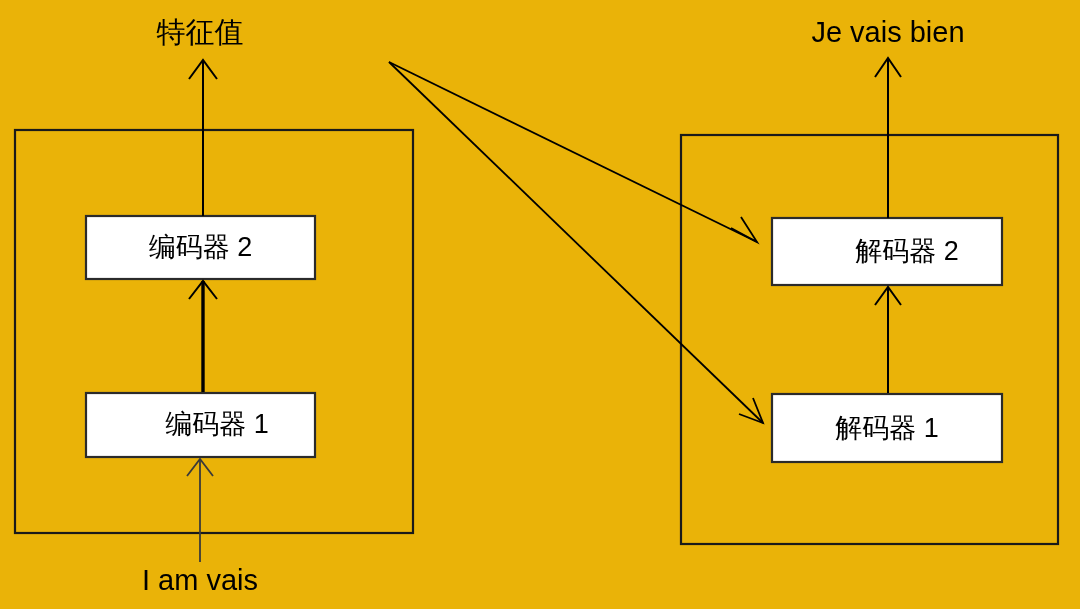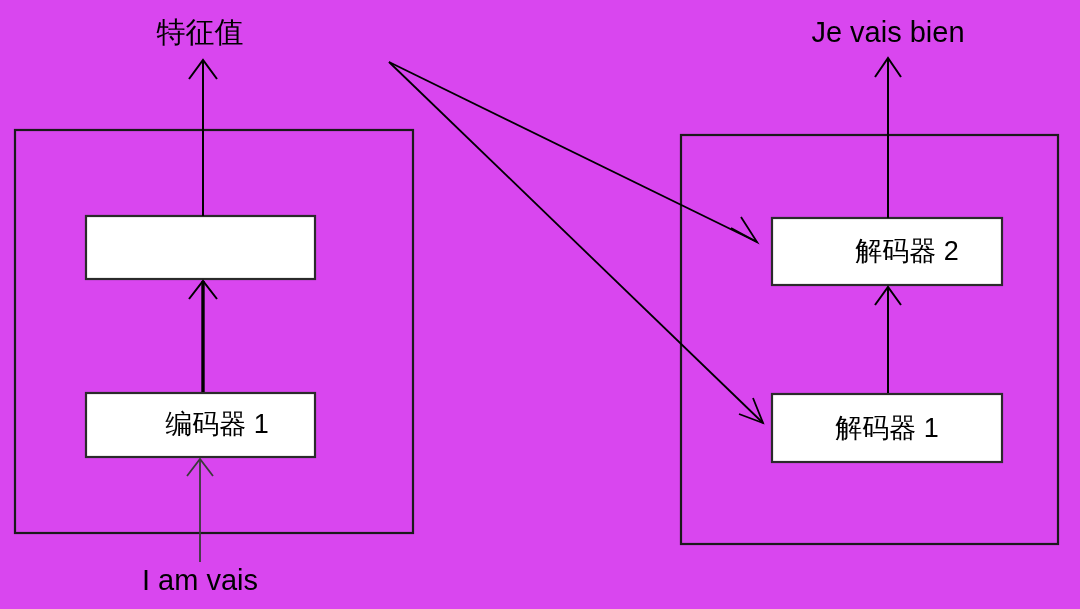--- a/index.html
+++ b/index.html
@@ -4,21 +4,21 @@
 <style>
   html, body {
     margin: 0;
     padding: 0;
     background: #ffffff;
   }
   #canvas {
     position: relative;
     width: 1080px;
     height: 609px;
-    background: #d946ef;
+    background: #eab308;
     overflow: hidden;
     font-family: "Liberation Sans", "DejaVu Sans", sans-serif;
   }
   #diagram-svg {
     position: absolute;
     left: 0;
     top: 0;
     width: 1080px;
     height: 609px;
   }
@@ -122,20 +122,21 @@
     </g>
 
   </svg>
 
   <div class="label io-label" style="left:120px; top:18px; width:160px;">特征值</div>
 
   <div class="label io-label" style="left:778px; top:18px; width:220px;text-align:center;">Je vais bien</div>
 
   <div class="label io-label" style="left:110px; top:566px; width:180px;">I am vais</div>
 
+  <div class="label box-label" style="left:86px; top:234px; width:229px;">编码器 2</div>
 
   <div class="label box-label" style="left:86px; top:411px; width:262px;">编码器 1</div>
 
   <div class="label box-label" style="left:792px; top:238px; width:230px;">解码器 2</div>
 
   <div class="label box-label" style="left:772px; top:415px; width:230px;">解码器 1</div>
 
 </div>
 
 </body></html>

